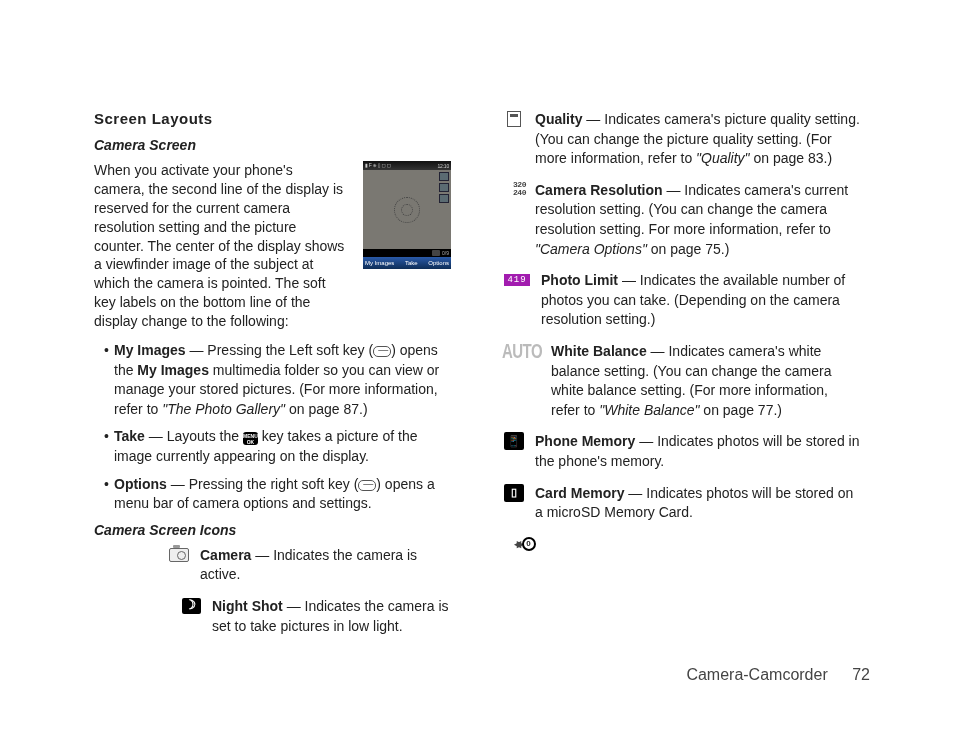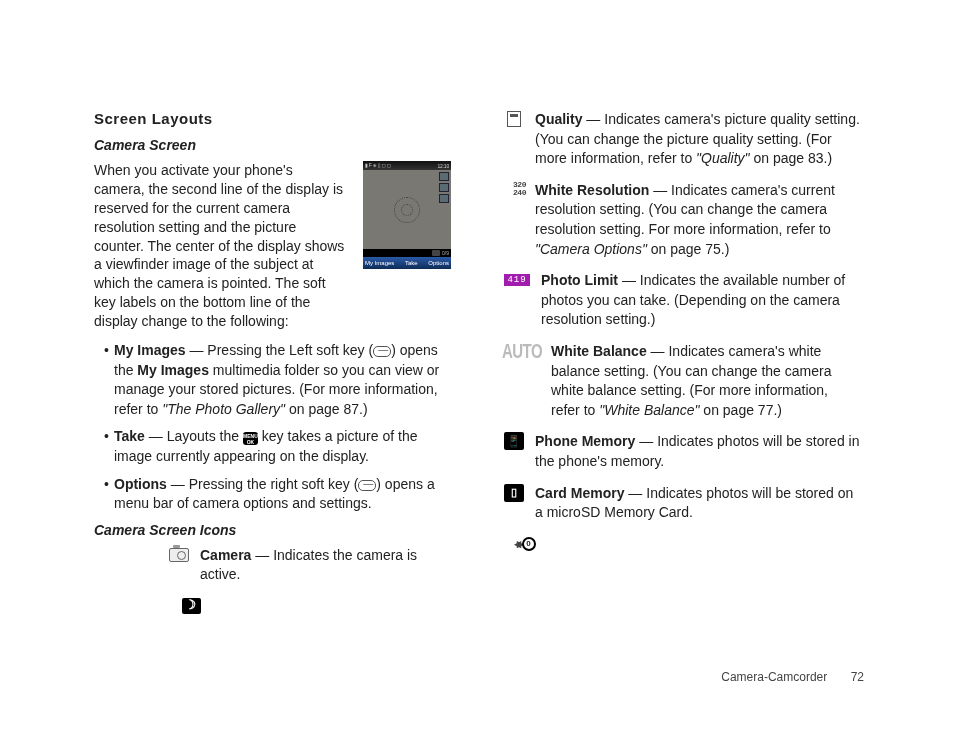--- a/index.html
+++ b/index.html
@@ -211,23 +211,23 @@
   .ic-zoom .arrows{font-size:13px;color:#444;letter-spacing:-4px;}
   .ic-zoom .lens{
     width:14px;height:14px;border:2px solid #000;border-radius:50%;
     display:flex;align-items:center;justify-content:center;
     font-size:8px;font-weight:bold;
   }
   b { font-weight: 700; }
   i.ref { font-style: italic; }
   .footer {
     position: absolute;
-    right: 90px;
+    right: 84px;
     bottom: 50px;
-    font-size: 12px;
+    font-size: 16px;
     color: #444;
   }
   .footer .pg { margin-left: 20px; }
 </style>
 </head>
 <body>
 
 <div class="columns">
 
   <div class="col">
@@ -279,38 +279,39 @@
       <div class="icon-box">
           <div class="ic-camera"></div>
         </div>
       <div class="txt"><b>Camera</b><span> — Indicates the camera is active.</span></div>
     </div>
 
     <div class="icon-row indent2">
       <div class="icon-box">
           <div class="ic-night"></div>
         </div>
+      <div class="txt"><b>Night Shot</b><span> — Indicates the camera is set to take pictures in low light.</span></div>
     </div>
   </div>
 
   <div class="col">
 
     <div class="icon-row indent0">
       <div class="icon-box">
           <div class="ic-quality"></div>
         </div>
       <div class="txt"><b>Quality</b><span> — Indicates camera's picture quality setting. (You can change the picture quality setting. (For more information, refer to </span><i class="ref">"Quality"</i><span>  on page 83.)</span></div>
     </div>
 
     <div class="icon-row indent0">
       <div class="icon-box">
           <div class="ic-res" style="white-space:pre">320
 240</div>
         </div>
-      <div class="txt"><b>White Resolution</b><span> — Indicates camera's current resolution setting. (You can change the camera resolution setting. For more information, refer to </span><i class="ref">"Camera Options"</i><span>  on page 75.)</span></div>
+      <div class="txt"><b>Camera Resolution</b><span> — Indicates camera's current resolution setting. (You can change the camera resolution setting. For more information, refer to </span><i class="ref">"Camera Options"</i><span>  on page 75.)</span></div>
     </div>
 
     <div class="icon-row indent0">
       <div class="icon-box" style="width:28px">
           <div class="ic-limit">419</div>
         </div>
       <div class="txt"><b>Photo Limit</b><span> — Indicates the available number of photos you can take. (Depending on the camera resolution setting.)</span></div>
     </div>
 
     <div class="icon-row indent0">

